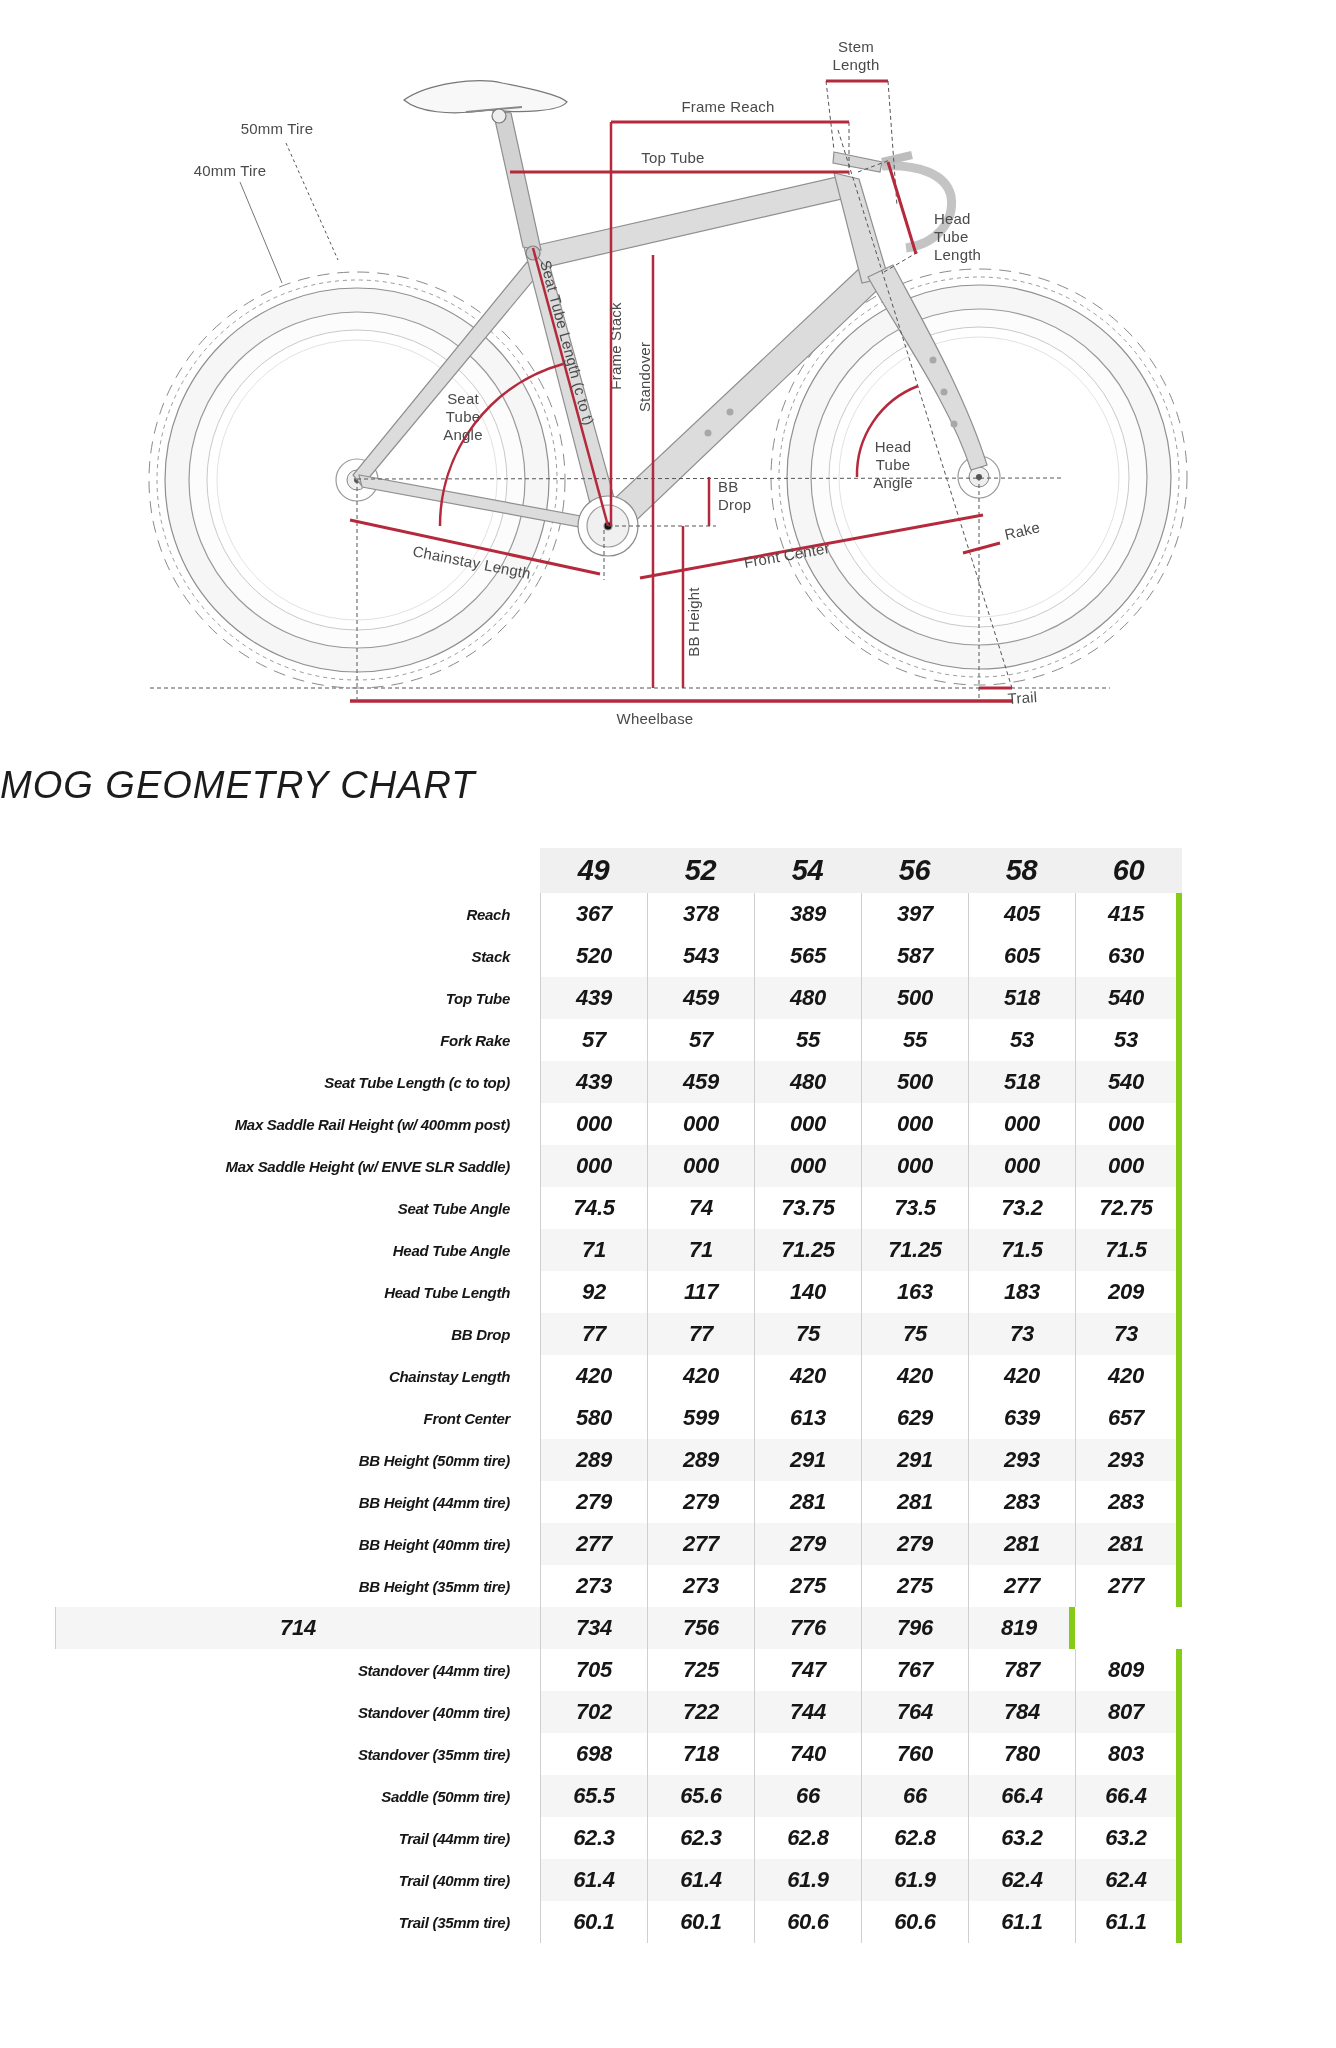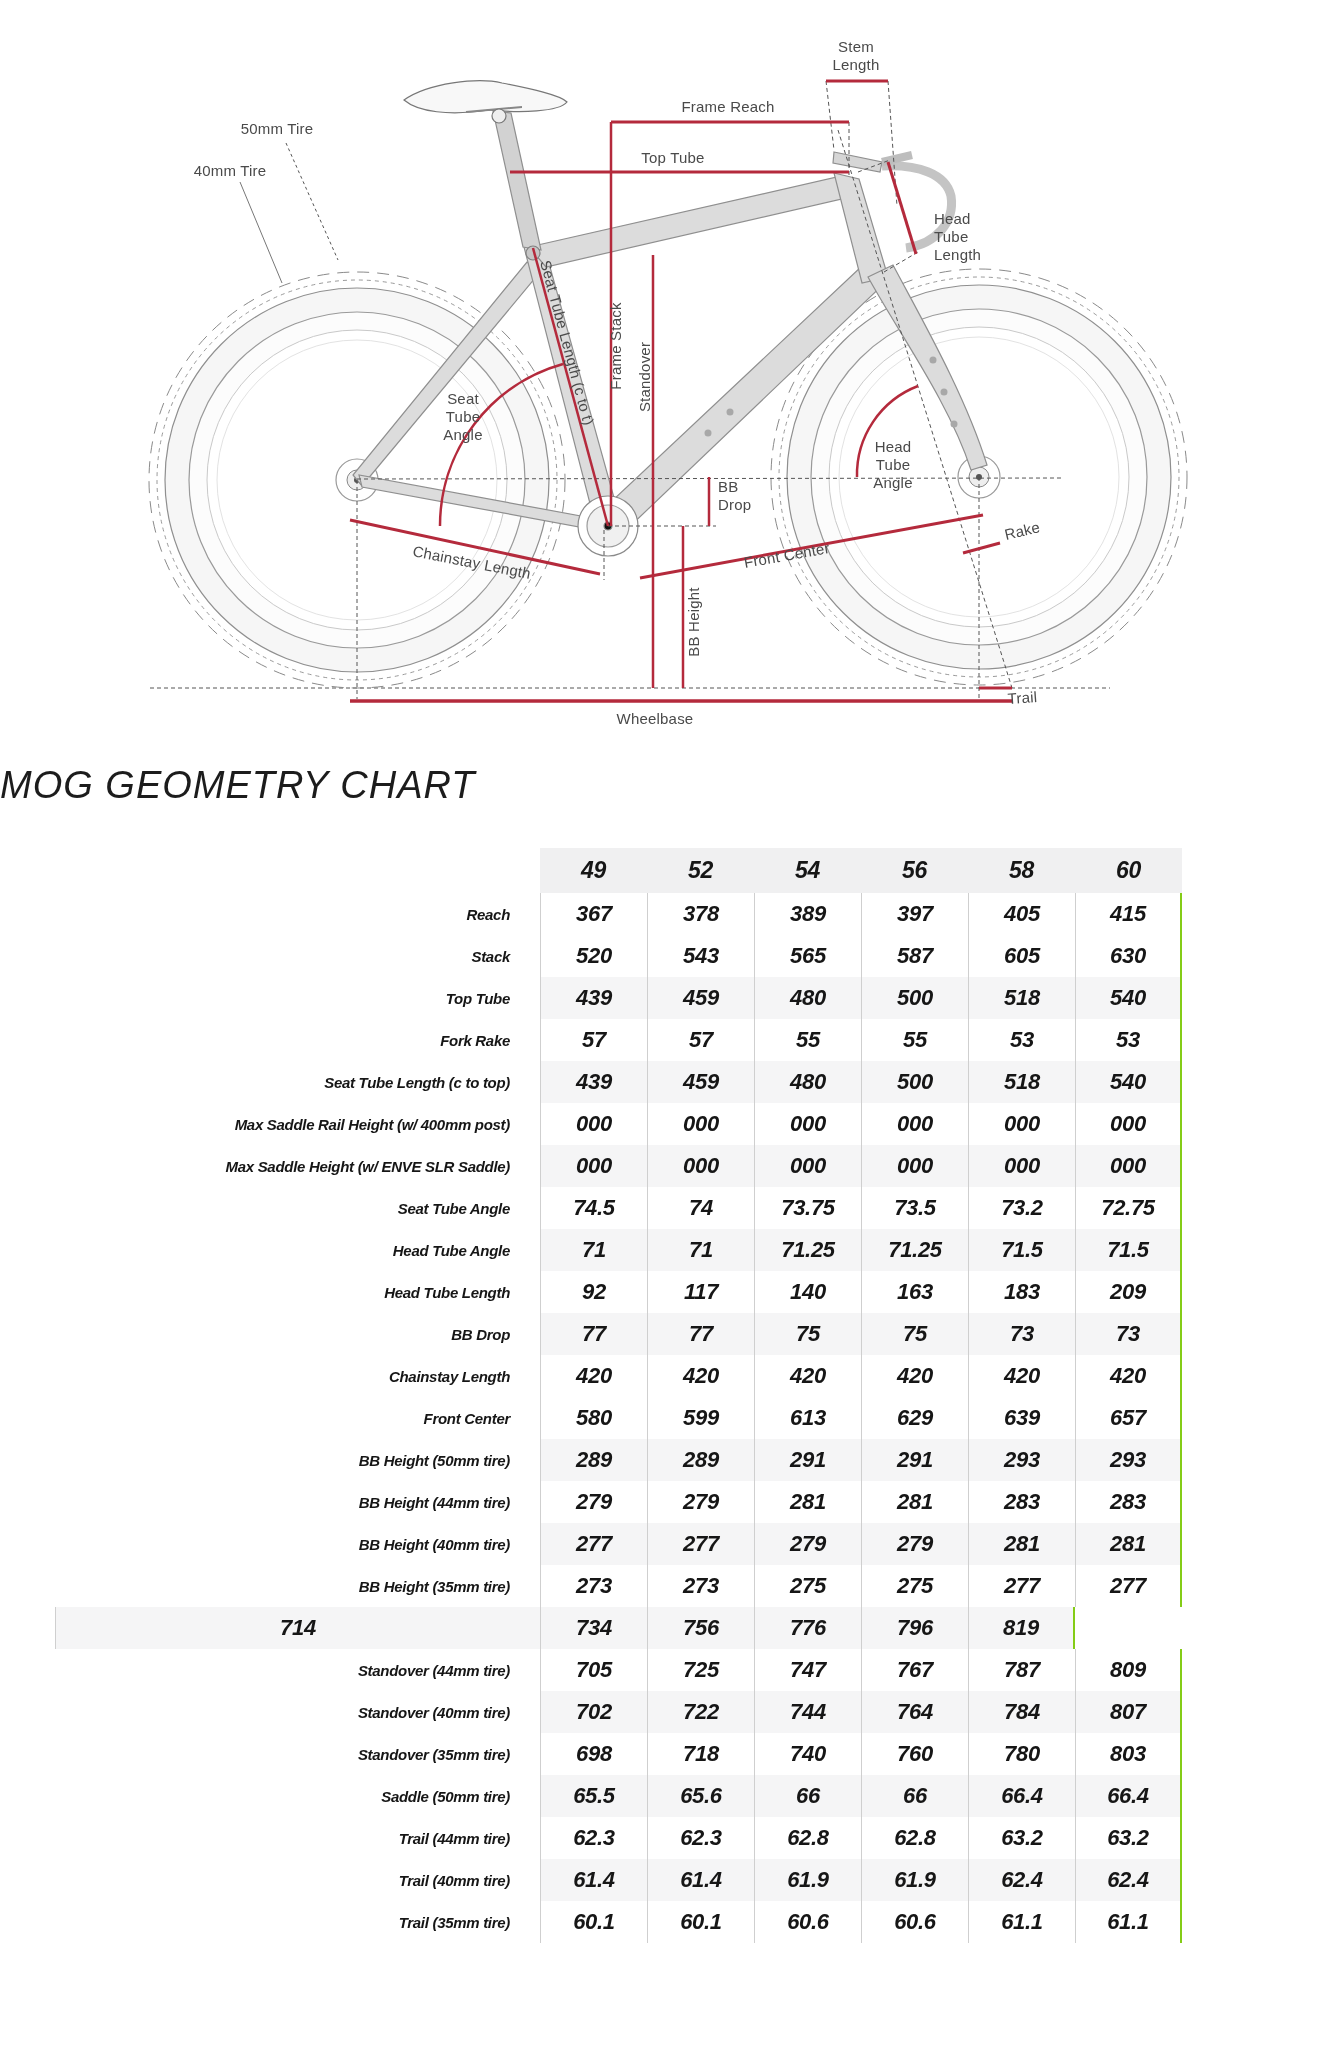--- a/index.html
+++ b/index.html
@@ -27,24 +27,24 @@
   .geo-row{display:grid;grid-template-columns:485px repeat(6,107px);height:42px;}
   .geo-row.header{height:45px;}
   .geo-cell{
     display:flex;align-items:center;justify-content:center;
     font-size:22px;font-weight:600;letter-spacing:-0.3px;
   }
   .geo-row .label{
     justify-content:flex-end;padding-right:30px;font-size:15px;font-weight:600;
     white-space:nowrap;
   }
-  .geo-row.header .geo-cell{font-size:23px;font-weight:700;background:#f0f0f1;}
+  .geo-row.header .geo-cell{font-size:29px;font-weight:700;background:#f0f0f1;}
   .geo-row.header .label{background:#ffffff;}
   .geo-row:not(.header) .val{border-left:1px solid #cfcfcf;}
-  .geo-row:not(.header) .val:last-child{border-right:2px solid #84cc16;}
+  .geo-row:not(.header) .val:last-child{border-right:6px solid #84cc16;}
   .geo-row.shaded .val{background:#f5f5f6;}
 </style>
 </head>
 <body>
 
 <svg class="diagram" width="1336" height="745" viewBox="0 0 1336 745">
 
   <line x1="150" y1="688" x2="1110" y2="688" stroke="#555" stroke-width="1" stroke-dasharray="4 3"></line>
 
   <g>

